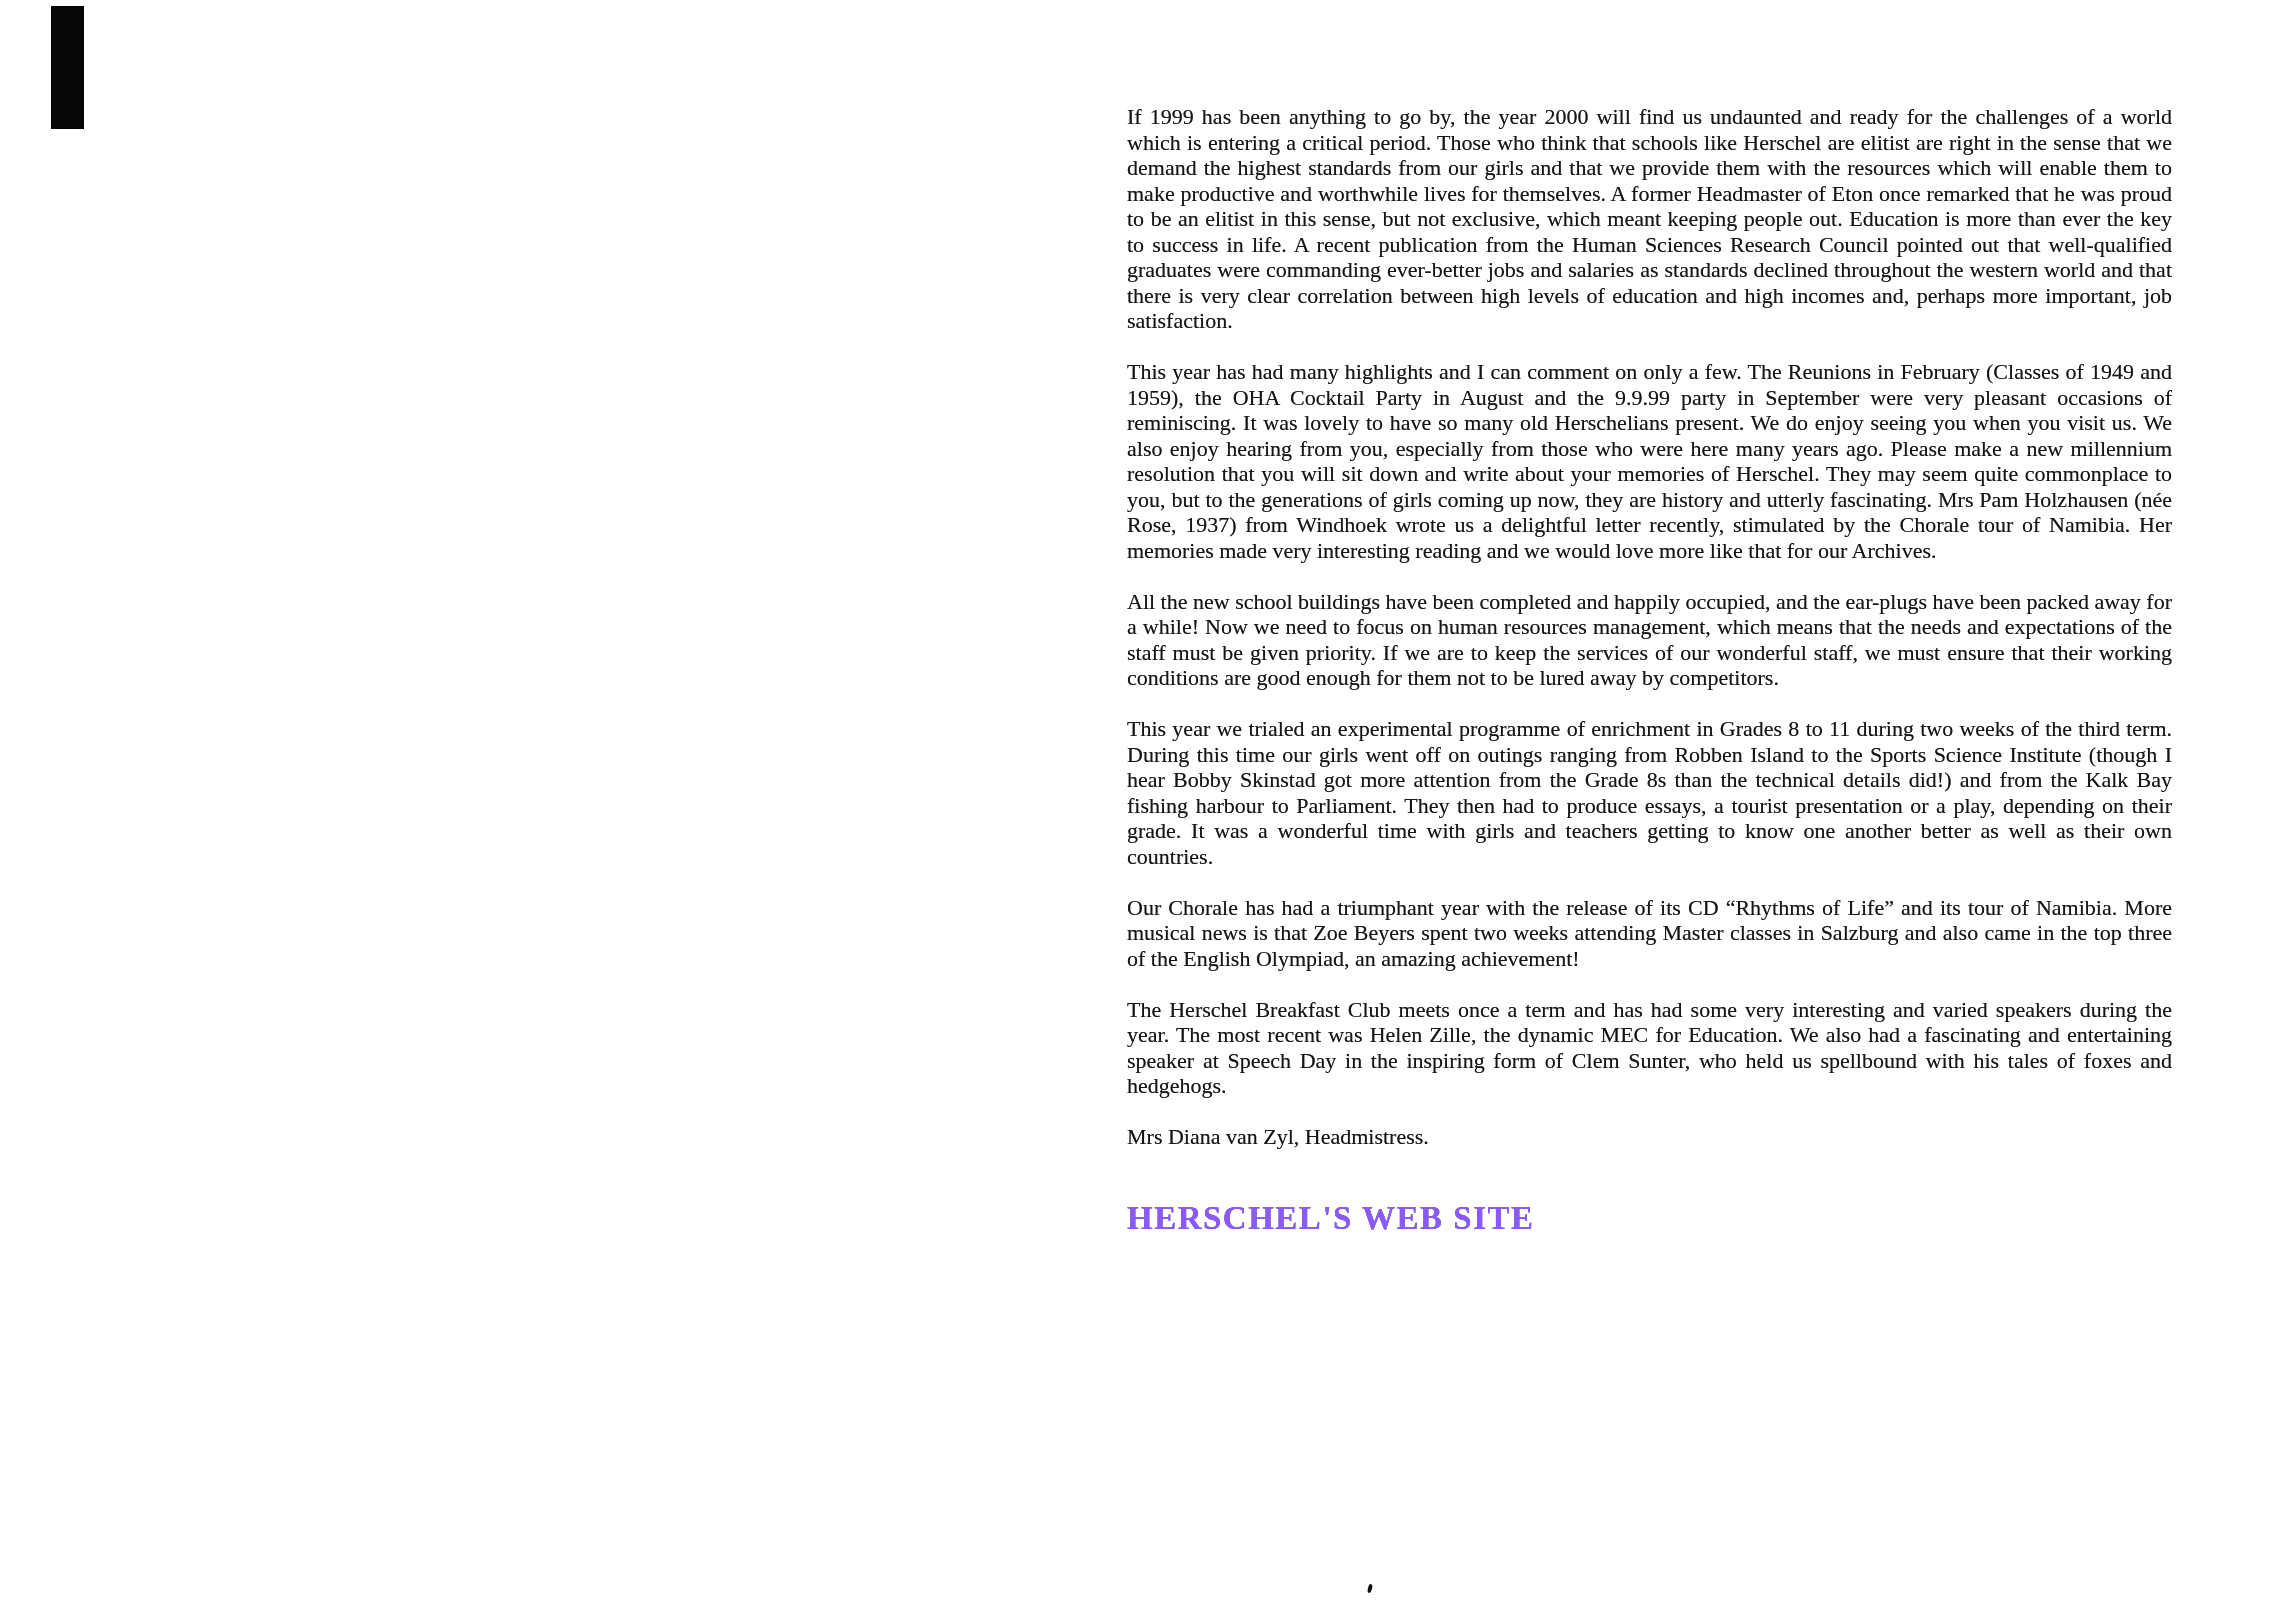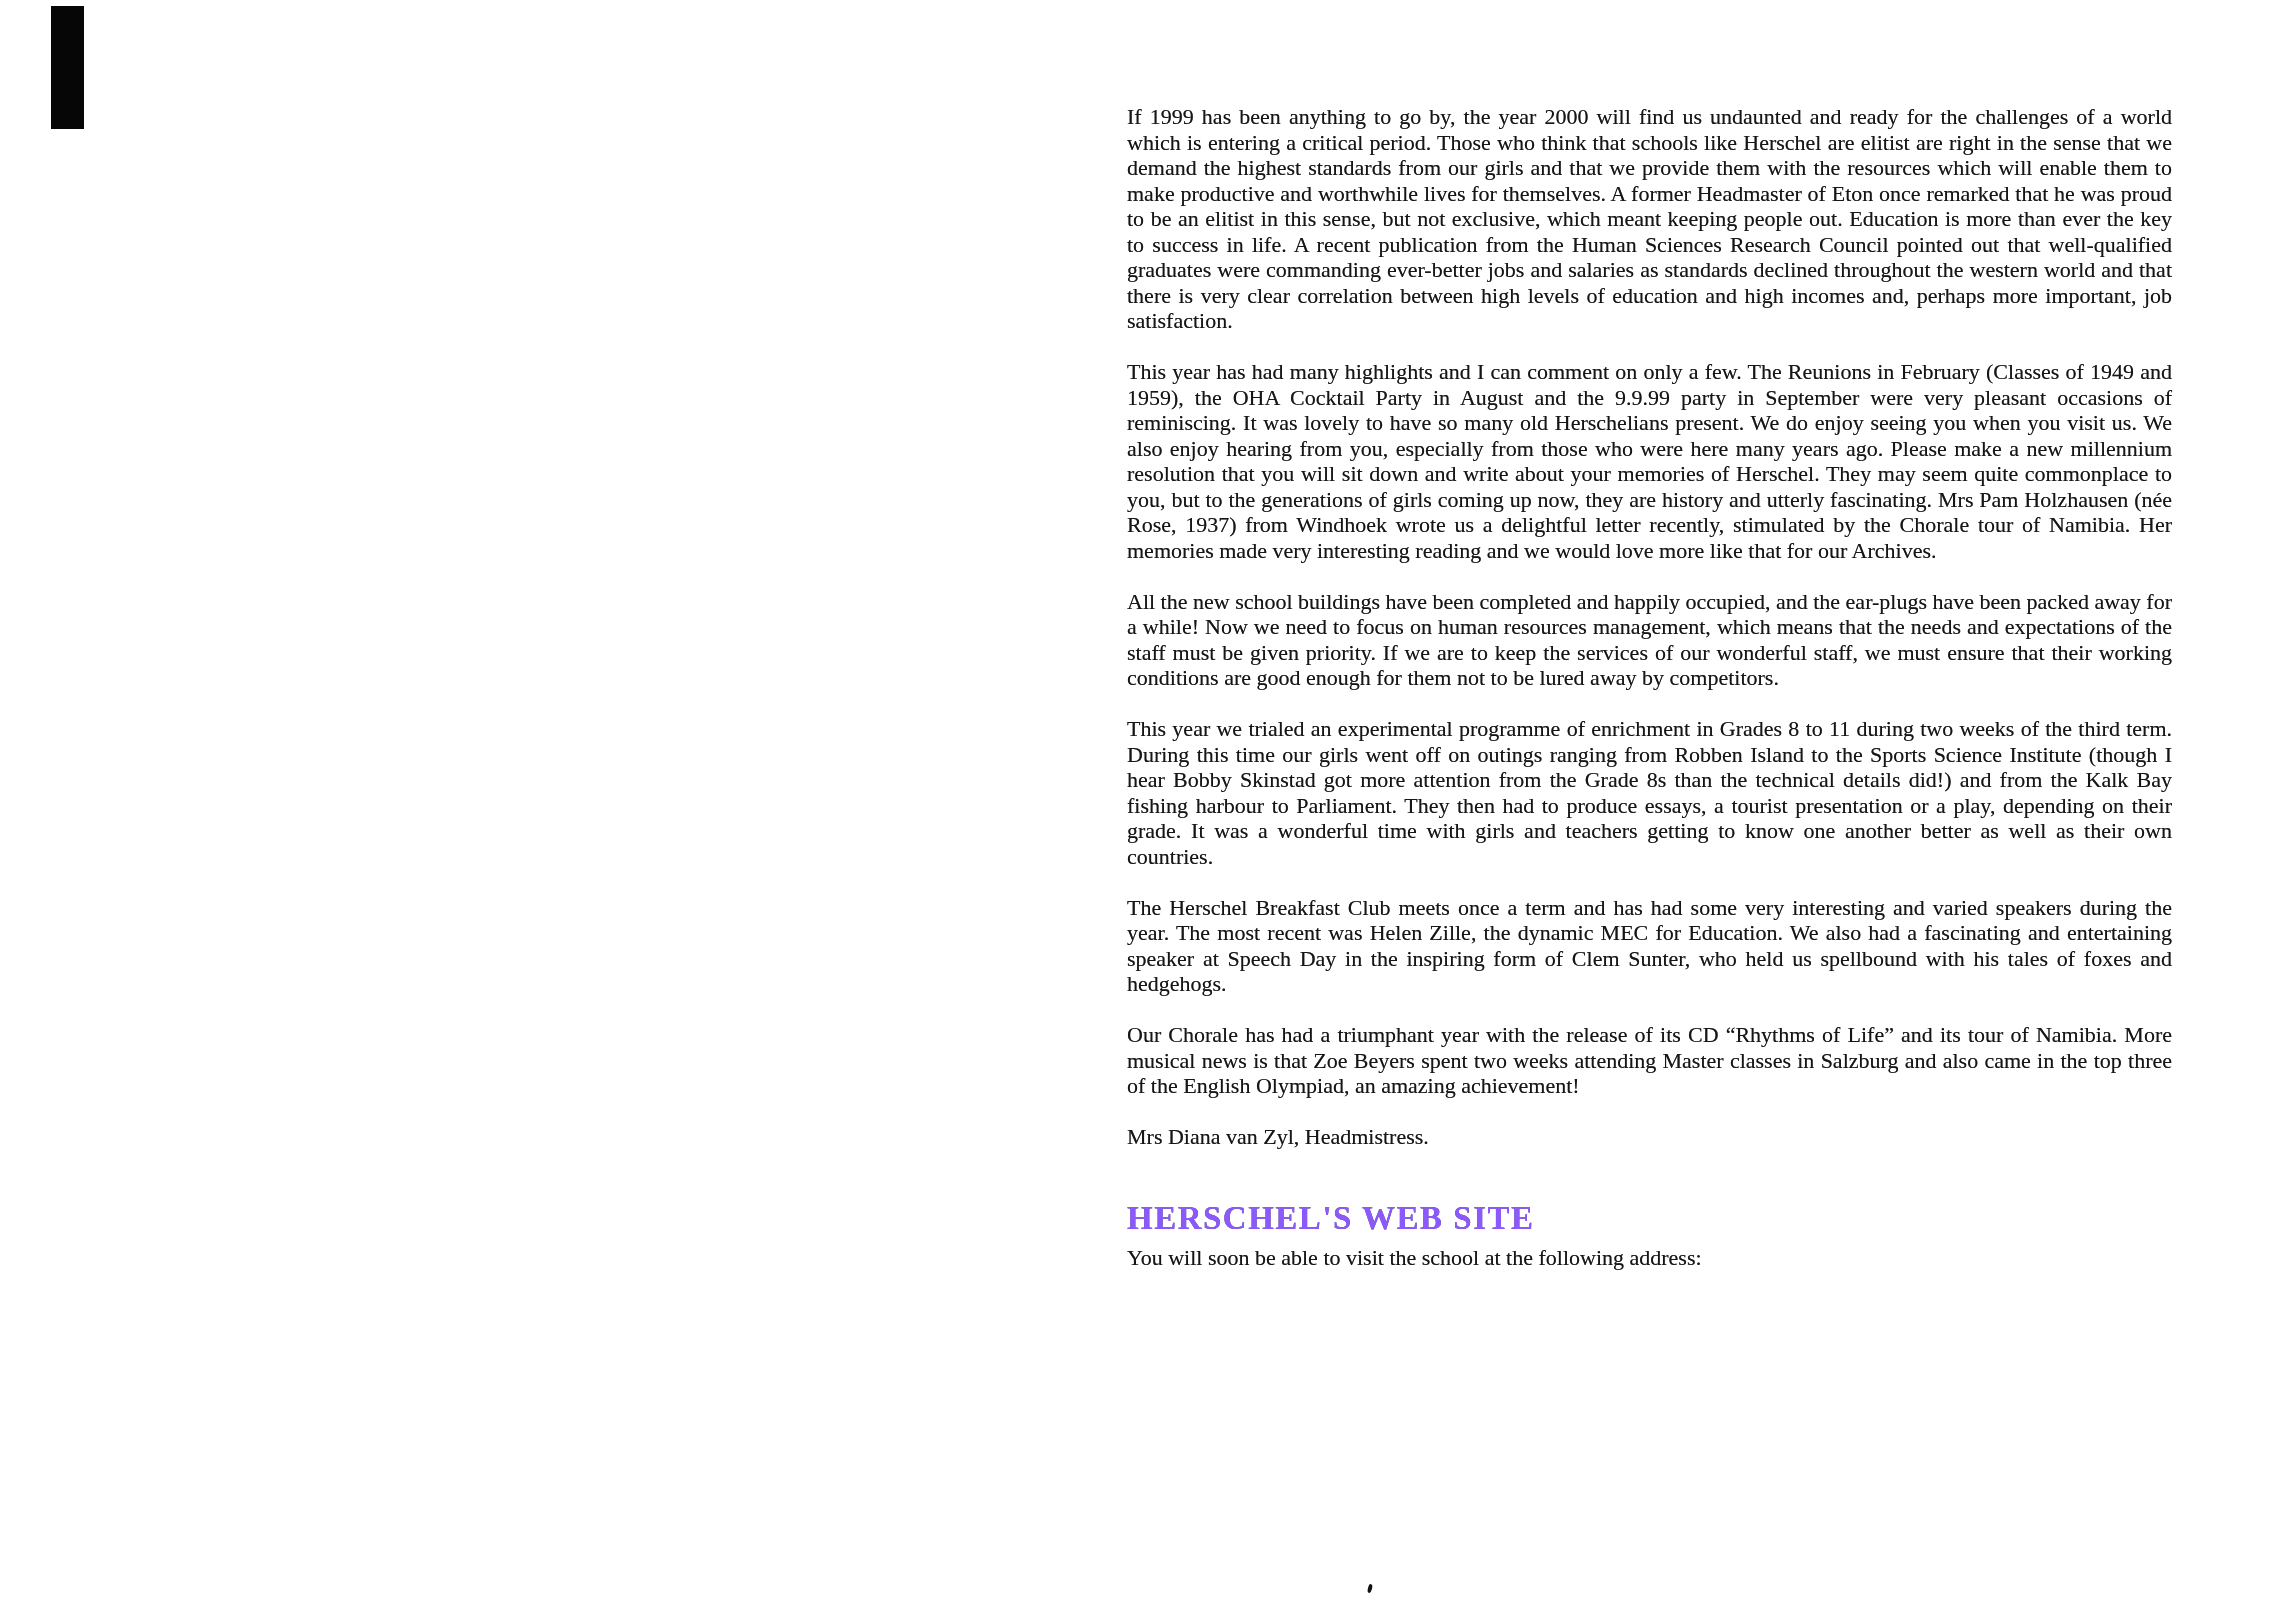--- a/index.html
+++ b/index.html
@@ -81,25 +81,24 @@
 
 <div class="page">
 
   <div class="corner-bar"></div>
 
   <div class="column">
     <p>If 1999 has been anything to go by, the year 2000 will find us undaunted and ready for the challenges of a world which is entering a critical period. Those who think that schools like Herschel are elitist are right in the sense that we demand the highest standards from our girls and that we provide them with the resources which will enable them to make productive and worthwhile lives for themselves. A former Headmaster of Eton once remarked that he was proud to be an elitist in this sense, but not exclusive, which meant keeping people out. Education is more than ever the key to success in life. A recent publication from the Human Sciences Research Council pointed out that well-qualified graduates were commanding ever-better jobs and salaries as standards declined throughout the western world and that there is very clear correlation between high levels of education and high incomes and, perhaps more important, job satisfaction.</p>
     <p>This year has had many highlights and I can comment on only a few. The Reunions in February (Classes of 1949 and 1959), the OHA Cocktail Party in August and the 9.9.99 party in September were very pleasant occasions of reminiscing. It was lovely to have so many old Herschelians present. We do enjoy seeing you when you visit us. We also enjoy hearing from you, especially from those who were here many years ago. Please make a new millennium resolution that you will sit down and write about your memories of Herschel. They may seem quite commonplace to you, but to the generations of girls coming up now, they are history and utterly fascinating. Mrs Pam Holzhausen (née Rose, 1937) from Windhoek wrote us a delightful letter recently, stimulated by the Chorale tour of Namibia. Her memories made very interesting reading and we would love more like that for our Archives.</p>
     <p>All the new school buildings have been completed and happily occupied, and the ear-plugs have been packed away for a while! Now we need to focus on human resources management, which means that the needs and expectations of the staff must be given priority. If we are to keep the services of our wonderful staff, we must ensure that their working conditions are good enough for them not to be lured away by competitors.</p>
     <p>This year we trialed an experimental programme of enrichment in Grades 8 to 11 during two weeks of the third term. During this time our girls went off on outings ranging from Robben Island to the Sports Science Institute (though I hear Bobby Skinstad got more attention from the Grade 8s than the technical details did!) and from the Kalk Bay fishing harbour to Parliament. They then had to produce essays, a tourist presentation or a play, depending on their grade. It was a wonderful time with girls and teachers getting to know one another better as well as their own countries.</p>
+    <p>Our Chorale has had a triumphant year with the release of its CD “Rhythms of Life” and its tour of Namibia. More musical news is that Zoe Beyers spent two weeks attending Master classes in Salzburg and also came in the top three of the English Olympiad, an amazing achievement!</p>
     <p>The Herschel Breakfast Club meets once a term and has had some very interesting and varied speakers during the year. The most recent was Helen Zille, the dynamic MEC for Education. We also had a fascinating and entertaining speaker at Speech Day in the inspiring form of Clem Sunter, who held us spellbound with his tales of foxes and hedgehogs.</p>
-    <p>Our Chorale has had a triumphant year with the release of its CD “Rhythms of Life” and its tour of Namibia. More musical news is that Zoe Beyers spent two weeks attending Master classes in Salzburg and also came in the top three of the English Olympiad, an amazing achievement!</p>
 
     <p class="signature">Mrs Diana van Zyl, Headmistress.</p>
 
     <h2 class="web-heading">HERSCHEL'S WEB SITE</h2>
-    <p class="web-intro">You will soon be able to visit the school at the following address:</p>
   </div>
 
   <div class="speck"></div>
 
 </div>
 
 
 </body></html>

